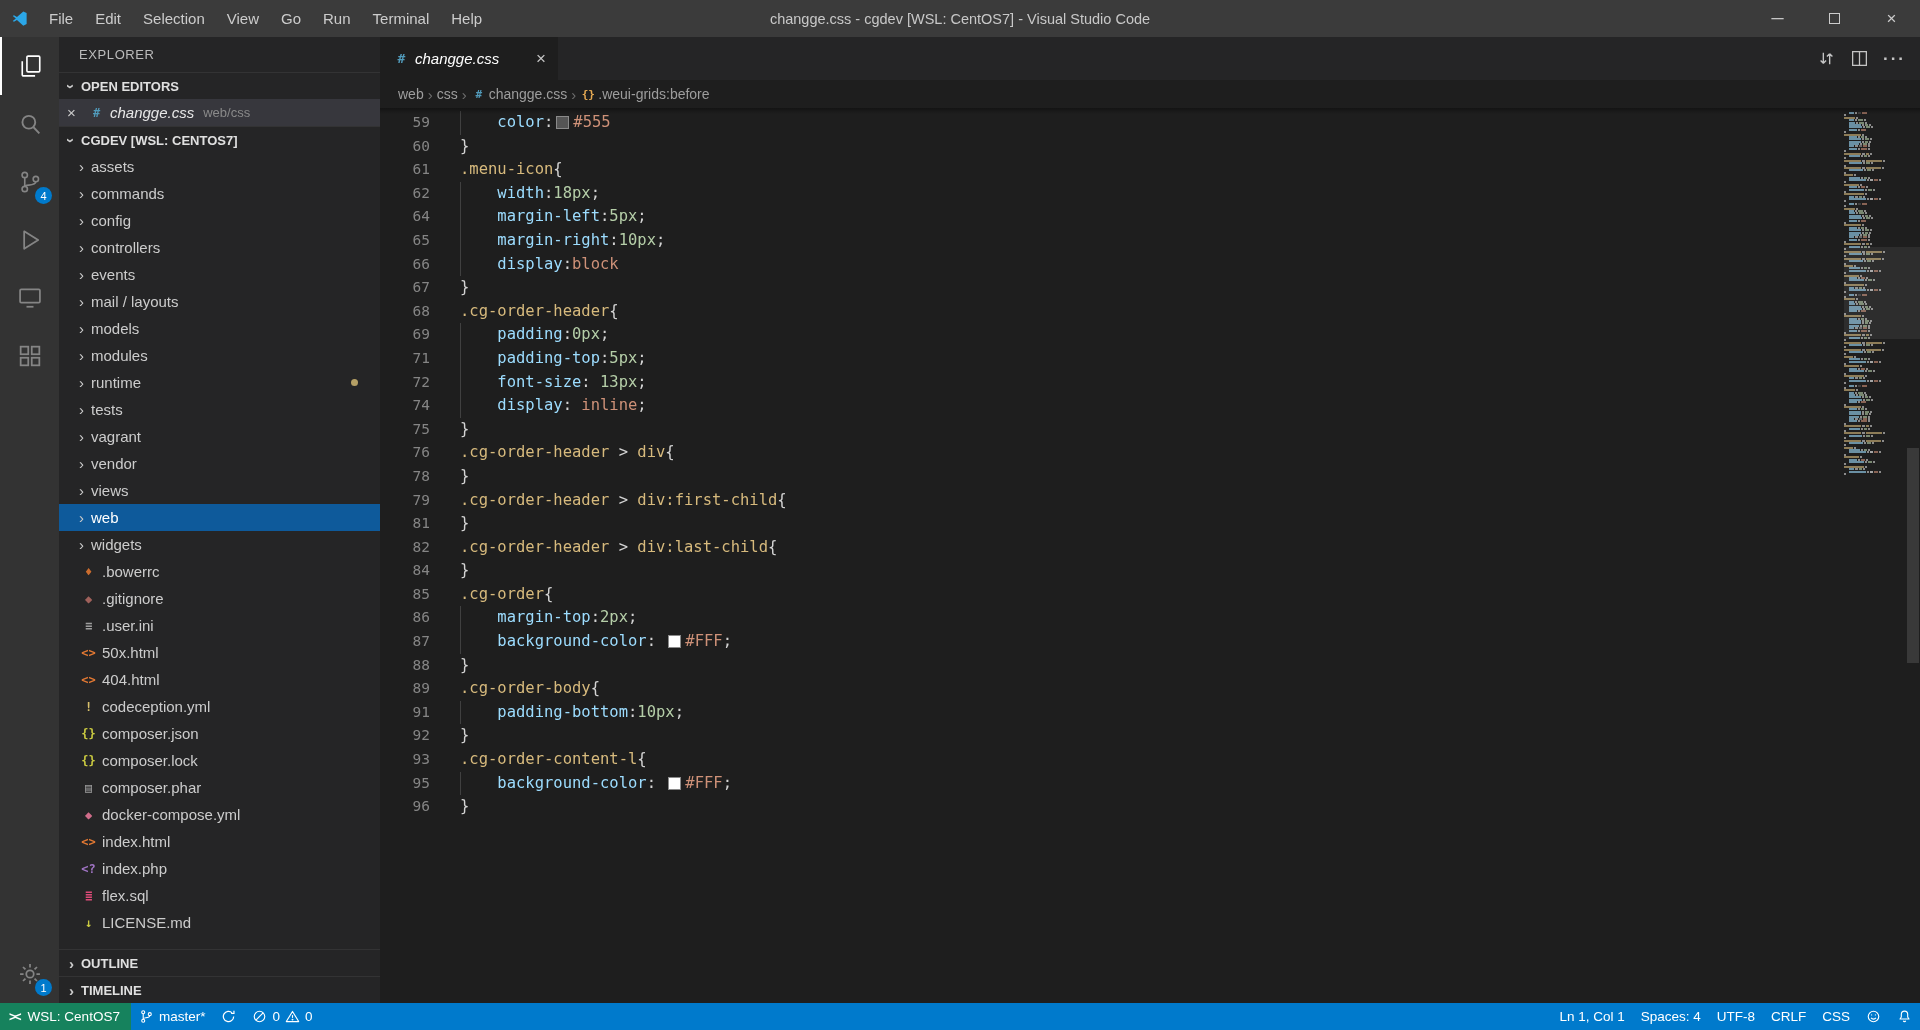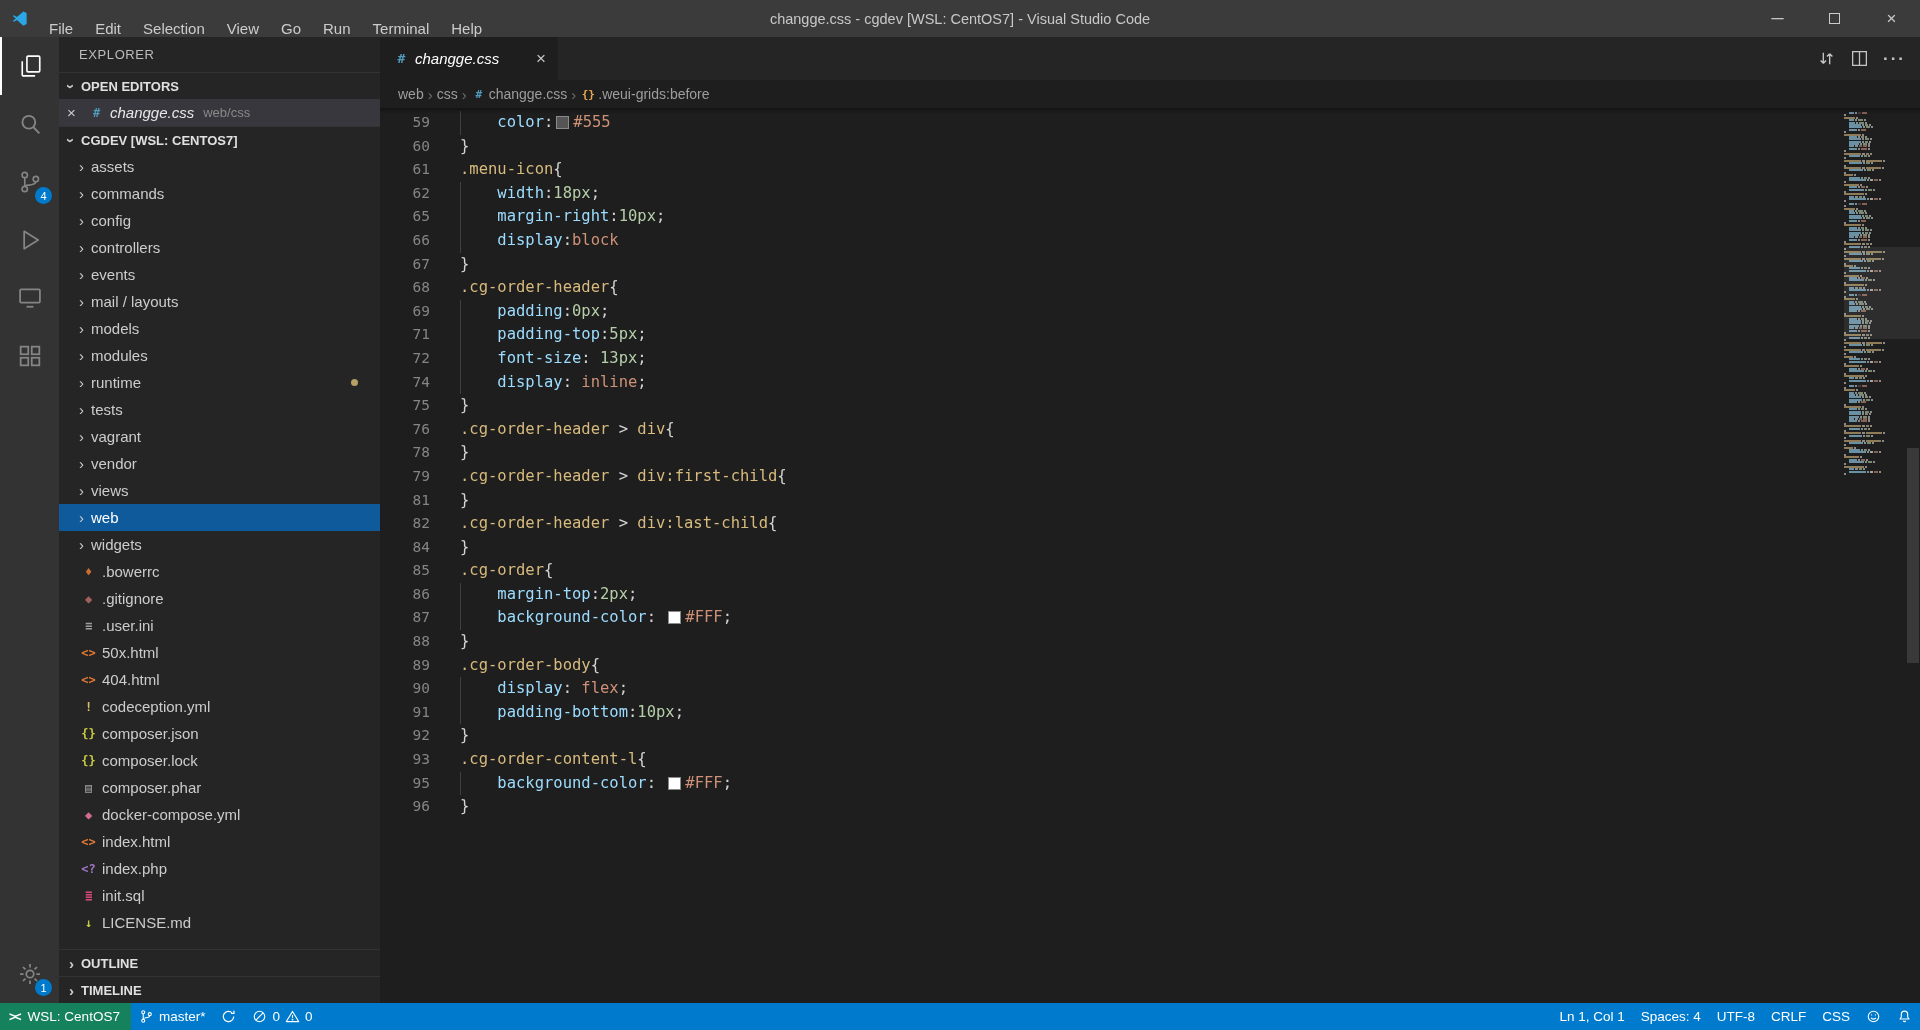--- a/index.html
+++ b/index.html
@@ -3,21 +3,21 @@
 <meta charset="utf-8">
 <style>
   * { margin:0; padding:0; box-sizing:border-box; }
   html,body { width:1920px; height:1030px; overflow:hidden; background:#1e1e1e;
     font-family:"Liberation Sans", sans-serif; color:#cccccc; }
 
   
   .titlebar { height:37px; background:var(--titlebar-bg); display:flex; align-items:center; position:relative; }
   .logo-box { width:38px; display:flex; justify-content:center; align-items:center; }
   .logo-box svg { width:19px; height:19px; }
-  .menubar { display:flex; height:100%; align-items:flex-end; }
+  .menubar { display:flex; height:100%; align-items:center; }
   .menu-item { padding:0 11px; font-size:15px; display:flex; align-items:center; color:#cccccc; cursor:default; }
   .tb-title { position:absolute; left:50%; transform:translateX(-50%); font-size:14.5px; color:#c8c8c8; white-space:nowrap; }
   .window-controls { margin-left:auto; display:flex; height:100%; }
   .wc { width:57px; display:flex; align-items:center; justify-content:center; font-size:17px; color:#cccccc; }
   .maxbox { width:11px; height:11px; border:1px solid #cccccc; display:inline-block; }
 
   
   .workbench { display:flex; height:966px; }
 
   .activitybar { width:59px; background:var(--activitybar-bg); display:flex; flex-direction:column; justify-content:space-between; }
@@ -329,21 +329,21 @@
           <span class="tree-label">index.html</span>
         </div>
         <div class="tree-row">
           <span class="tree-spacer"></span>
           <span class="file-icon" style="color: rgb(160, 116, 196);">&lt;?</span>
           <span class="tree-label">index.php</span>
         </div>
         <div class="tree-row">
           <span class="tree-spacer"></span>
           <span class="file-icon" style="color: rgb(221, 75, 120);">≣</span>
-          <span class="tree-label">init.sql</span>
+          <span class="tree-label">flex.sql</span>
         </div>
         <div class="tree-row">
           <span class="tree-spacer"></span>
           <span class="file-icon" style="color: rgb(203, 203, 65);">↓</span>
           <span class="tree-label">LICENSE.md</span>
         </div>
       </div>
     <div class="section-header">
       <span class="chev">›</span>
       <span>OUTLINE</span>
@@ -394,41 +394,41 @@
           <span class="file-icon" style="color: rgb(232, 171, 83);">{}</span>
           <span class="bc-label">.weui-grids:before</span>
         </span>
       </div>
     <div class="editor">
       <div class="code-lines">
           <div class="code-line"><span class="ln">59</span><span class="lc"><span class="indent-guide"></span><span class="tk tk-ws">    </span><span class="tk tk-prop">color</span><span class="tk tk-punct">:</span><span class="swatch" style="background: rgb(85, 85, 85);"></span><span class="tk tk-hex">#555</span></span></div>
           <div class="code-line"><span class="ln">60</span><span class="lc"><span class="tk tk-punct">}</span></span></div>
           <div class="code-line"><span class="ln">61</span><span class="lc"><span class="tk tk-sel">.menu-icon</span><span class="tk tk-punct">{</span></span></div>
           <div class="code-line"><span class="ln">62</span><span class="lc"><span class="indent-guide"></span><span class="tk tk-ws">    </span><span class="tk tk-prop">width</span><span class="tk tk-punct">:</span><span class="tk tk-num">18px</span><span class="tk tk-punct">;</span></span></div>
+          <div class="code-line"><span class="ln">64</span><span class="lc"><span class="indent-guide"></span><span class="tk tk-ws">    </span><span class="tk tk-prop">margin-left</span><span class="tk tk-punct">:</span><span class="tk tk-num">5px</span><span class="tk tk-punct">;</span></span></div>
           <div class="code-line"><span class="ln">65</span><span class="lc"><span class="indent-guide"></span><span class="tk tk-ws">    </span><span class="tk tk-prop">margin-right</span><span class="tk tk-punct">:</span><span class="tk tk-num">10px</span><span class="tk tk-punct">;</span></span></div>
           <div class="code-line"><span class="ln">66</span><span class="lc"><span class="indent-guide"></span><span class="tk tk-ws">    </span><span class="tk tk-prop">display</span><span class="tk tk-punct">:</span><span class="tk tk-val">block</span></span></div>
           <div class="code-line"><span class="ln">67</span><span class="lc"><span class="tk tk-punct">}</span></span></div>
           <div class="code-line"><span class="ln">68</span><span class="lc"><span class="tk tk-sel">.cg-order-header</span><span class="tk tk-punct">{</span></span></div>
           <div class="code-line"><span class="ln">69</span><span class="lc"><span class="indent-guide"></span><span class="tk tk-ws">    </span><span class="tk tk-prop">padding</span><span class="tk tk-punct">:</span><span class="tk tk-num">0px</span><span class="tk tk-punct">;</span></span></div>
           <div class="code-line"><span class="ln">71</span><span class="lc"><span class="indent-guide"></span><span class="tk tk-ws">    </span><span class="tk tk-prop">padding-top</span><span class="tk tk-punct">:</span><span class="tk tk-num">5px</span><span class="tk tk-punct">;</span></span></div>
           <div class="code-line"><span class="ln">72</span><span class="lc"><span class="indent-guide"></span><span class="tk tk-ws">    </span><span class="tk tk-prop">font-size</span><span class="tk tk-punct">: </span><span class="tk tk-num">13px</span><span class="tk tk-punct">;</span></span></div>
           <div class="code-line"><span class="ln">74</span><span class="lc"><span class="indent-guide"></span><span class="tk tk-ws">    </span><span class="tk tk-prop">display</span><span class="tk tk-punct">: </span><span class="tk tk-val">inline</span><span class="tk tk-punct">;</span></span></div>
           <div class="code-line"><span class="ln">75</span><span class="lc"><span class="tk tk-punct">}</span></span></div>
           <div class="code-line"><span class="ln">76</span><span class="lc"><span class="tk tk-sel">.cg-order-header</span><span class="tk tk-punct"> &gt; </span><span class="tk tk-sel">div</span><span class="tk tk-punct">{</span></span></div>
           <div class="code-line"><span class="ln">78</span><span class="lc"><span class="tk tk-punct">}</span></span></div>
           <div class="code-line"><span class="ln">79</span><span class="lc"><span class="tk tk-sel">.cg-order-header</span><span class="tk tk-punct"> &gt; </span><span class="tk tk-sel">div:first-child</span><span class="tk tk-punct">{</span></span></div>
           <div class="code-line"><span class="ln">81</span><span class="lc"><span class="tk tk-punct">}</span></span></div>
           <div class="code-line"><span class="ln">82</span><span class="lc"><span class="tk tk-sel">.cg-order-header</span><span class="tk tk-punct"> &gt; </span><span class="tk tk-sel">div:last-child</span><span class="tk tk-punct">{</span></span></div>
           <div class="code-line"><span class="ln">84</span><span class="lc"><span class="tk tk-punct">}</span></span></div>
           <div class="code-line"><span class="ln">85</span><span class="lc"><span class="tk tk-sel">.cg-order</span><span class="tk tk-punct">{</span></span></div>
           <div class="code-line"><span class="ln">86</span><span class="lc"><span class="indent-guide"></span><span class="tk tk-ws">    </span><span class="tk tk-prop">margin-top</span><span class="tk tk-punct">:</span><span class="tk tk-num">2px</span><span class="tk tk-punct">;</span></span></div>
           <div class="code-line"><span class="ln">87</span><span class="lc"><span class="indent-guide"></span><span class="tk tk-ws">    </span><span class="tk tk-prop">background-color</span><span class="tk tk-punct">: </span><span class="swatch" style="background: rgb(255, 255, 255);"></span><span class="tk tk-hex">#FFF</span><span class="tk tk-punct">;</span></span></div>
           <div class="code-line"><span class="ln">88</span><span class="lc"><span class="tk tk-punct">}</span></span></div>
           <div class="code-line"><span class="ln">89</span><span class="lc"><span class="tk tk-sel">.cg-order-body</span><span class="tk tk-punct">{</span></span></div>
-          <div class="code-line"><span class="ln">90</span><span class="lc"><span class="indent-guide"></span><span class="tk tk-ws">    </span><span class="tk tk-prop">display</span><span class="tk tk-punct">: </span><span class="tk tk-val">flex</span><span class="tk tk-punct">;</span></span></div>
           <div class="code-line"><span class="ln">91</span><span class="lc"><span class="indent-guide"></span><span class="tk tk-ws">    </span><span class="tk tk-prop">padding-bottom</span><span class="tk tk-punct">:</span><span class="tk tk-num">10px</span><span class="tk tk-punct">;</span></span></div>
           <div class="code-line"><span class="ln">92</span><span class="lc"><span class="tk tk-punct">}</span></span></div>
           <div class="code-line"><span class="ln">93</span><span class="lc"><span class="tk tk-sel">.cg-order-content-l</span><span class="tk tk-punct">{</span></span></div>
           <div class="code-line"><span class="ln">95</span><span class="lc"><span class="indent-guide"></span><span class="tk tk-ws">    </span><span class="tk tk-prop">background-color</span><span class="tk tk-punct">: </span><span class="swatch" style="background: rgb(255, 255, 255);"></span><span class="tk tk-hex">#FFF</span><span class="tk tk-punct">;</span></span></div>
           <div class="code-line"><span class="ln">96</span><span class="lc"><span class="tk tk-punct">}</span></span></div>
         </div>
       <div class="minimap">
         <div class="minimap-content">
             <div class="mini-line">
               <span style="width: 4.2px;"></span>

